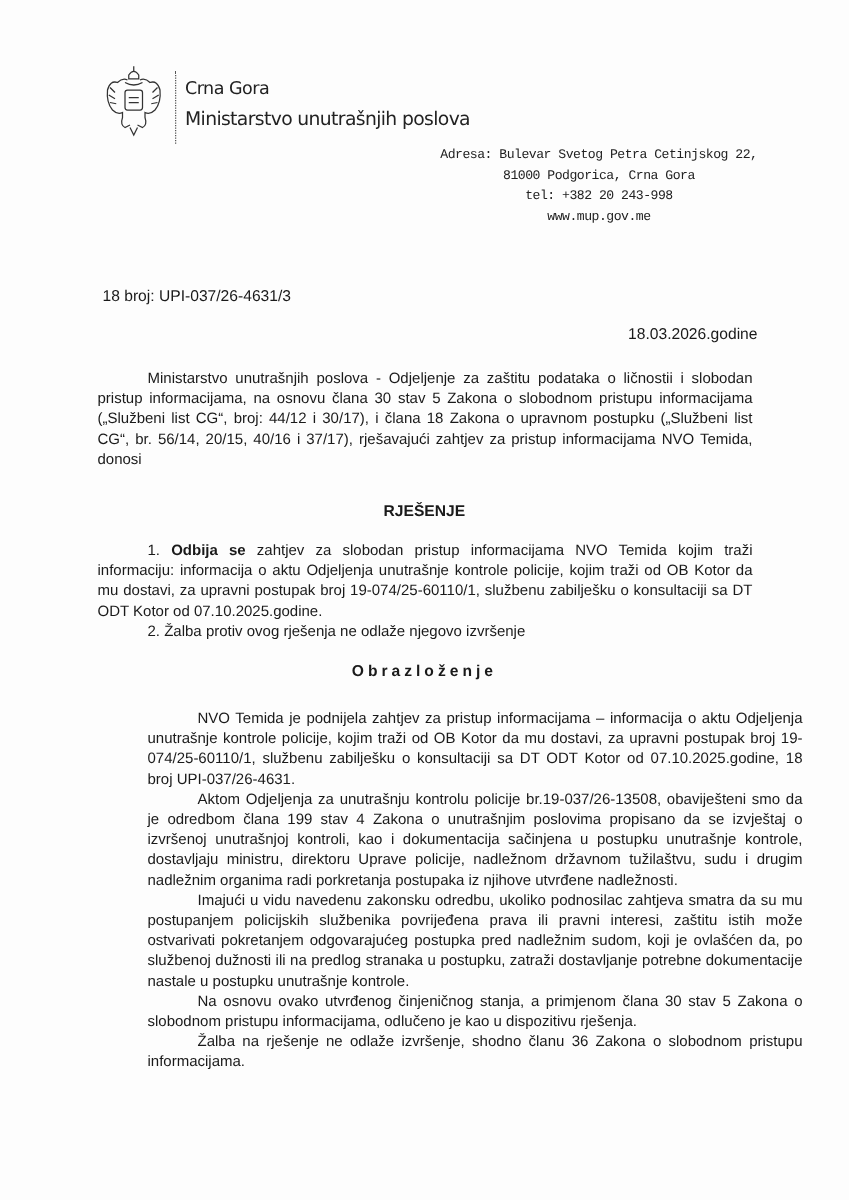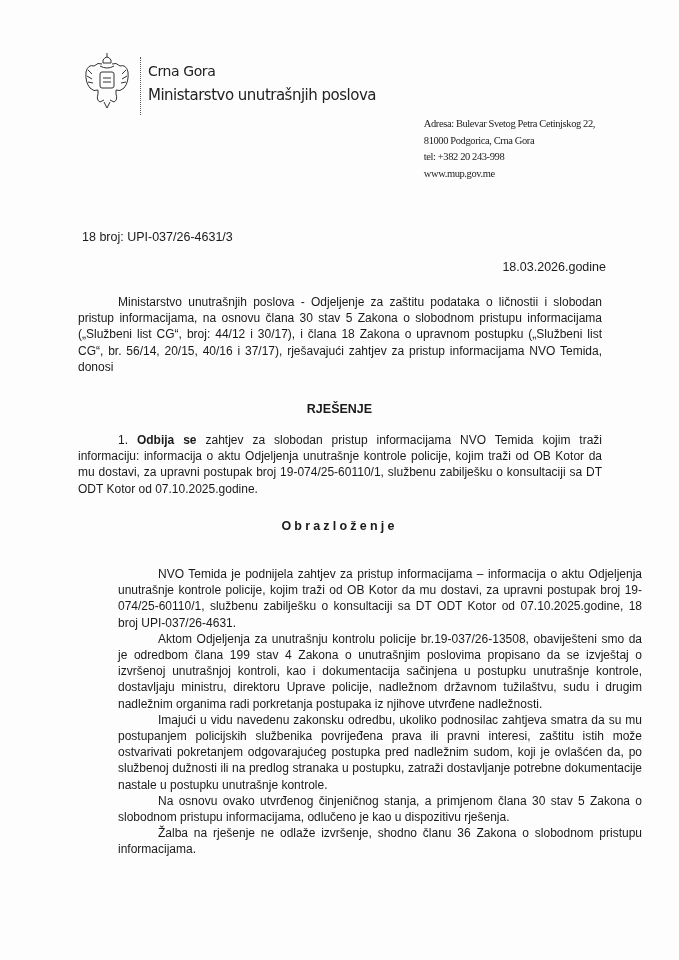--- a/index.html
+++ b/index.html
@@ -6,21 +6,21 @@
   body { width:679px; height:960px; position:relative; overflow:hidden; color:#1a1a1a; }
   .page { position:absolute; left:0; top:0; width:679px; height:960px; background:#fdfdfd; }
   .sans { font-family:"Liberation Sans", sans-serif; }
 
   .crest { position:absolute; left:82px; top:52px; width:50px; height:60px; }
   .vline { position:absolute; left:140px; top:57px; width:1px; height:58px; border-left:1px dotted #555; }
   .hdr-country { position:absolute; left:148px; top:63px; font-size:14px; font-family:"DejaVu Sans", sans-serif; color:#222; letter-spacing:-0.4px; }
   .hdr-ministry { position:absolute; left:148px; top:86px; font-size:15px; font-family:"DejaVu Sans", sans-serif; color:#222; letter-spacing:-0.5px; }
   .hdr-dept { position:absolute; left:148px; top:106px; font-size:10.5px; line-height:12px; font-weight:bold; font-family:"Liberation Serif", serif; color:#222; }
 
-  .address { position:absolute; right:84px; top:116px; text-align:left; font-size:10.5px; line-height:16.5px; font-family:Liberation Serif, serif; color:#222; letter-spacing:-0.4px; }
+  .address { position:absolute; right:73px; top:116px; text-align:center; font-size:10.5px; line-height:16.5px; font-family:Liberation Mono, monospace; color:#222; letter-spacing:-0.4px; }
 
   .ref { position:absolute; left:82px; top:230px; font-size:12.5px; }
   .date { position:absolute; right:73px; top:260px; font-size:12.5px; }
 
   .body { position:absolute; left:78px; width:524px; font-size:12px; line-height:16.2px; text-align:justify; }
   .indent { text-indent:40px; }
   .title { position:absolute; left:0; width:679px; text-align:center; font-weight:bold; font-size:12.5px; }
   .spaced { letter-spacing:3.2px; }
   .numitem { text-indent:40px; }
   .b { font-weight:bold; }
@@ -58,23 +58,24 @@
 
   <div class="ref sans">18 broj: UPI-037/26-4631/3</div>
   <div class="date sans">18.03.2026.godine</div>
 
   <div class="body sans indent" style="top:294px;">Ministarstvo unutrašnjih poslova - Odjeljenje za zaštitu podataka o ličnostii i slobodan pristup informacijama, na osnovu člana 30 stav 5 Zakona o slobodnom pristupu informacijama („Službeni list CG“, broj: 44/12 i 30/17), i člana 18 Zakona o upravnom postupku („Službeni list CG“, br. 56/14, 20/15, 40/16 i 37/17), rješavajući zahtjev za pristup informacijama NVO Temida, donosi</div>
 
   <div class="title sans" style="top:402px;">RJEŠENJE</div>
 
   <div class="body sans" style="top:432px;">
     <div class="numitem"><span>1.</span> <span class="b">Odbija se</span><span> zahtjev za slobodan pristup informacijama NVO Temida kojim traži informaciju: informacija o aktu Odjeljenja unutrašnje kontrole policije, kojim traži od OB Kotor da mu dostavi, za upravni postupak broj 19-074/25-60110/1, službenu zabilješku o konsultaciji sa DT ODT Kotor od 07.10.2025.godine.</span></div>
+    <div class="numitem"><span>2.</span><span> Žalba protiv ovog rješenja ne odlaže njegovo izvršenje</span></div>
   </div>
 
-  <div class="title sans spaced" style="top:519px;">Obrazloženje</div>
+  <div class="title sans spaced" style="top:530px;">Obrazloženje</div>
 
   <div class="body sans" style="top:566px;margin-left:40px;">
     <div class="indent">NVO Temida je podnijela zahtjev za pristup informacijama – informacija o aktu Odjeljenja unutrašnje kontrole policije, kojim traži od OB Kotor da mu dostavi, za upravni postupak broj 19-074/25-60110/1, službenu zabilješku o konsultaciji sa DT ODT Kotor od 07.10.2025.godine, 18 broj UPI-037/26-4631.</div>
     <div class="indent">Aktom Odjeljenja za unutrašnju kontrolu policije br.19-037/26-13508, obaviješteni smo da je odredbom člana 199 stav 4 Zakona o unutrašnjim poslovima propisano da se izvještaj o izvršenoj unutrašnjoj kontroli, kao i dokumentacija sačinjena u postupku unutrašnje kontrole, dostavljaju ministru, direktoru Uprave policije, nadležnom državnom tužilaštvu, sudu i drugim nadležnim organima radi porkretanja postupaka iz njihove utvrđene nadležnosti.</div>
     <div class="indent">Imajući u vidu navedenu zakonsku odredbu, ukoliko podnosilac zahtjeva smatra da su mu postupanjem policijskih službenika povrijeđena prava ili pravni interesi, zaštitu istih može ostvarivati pokretanjem odgovarajućeg postupka pred nadležnim sudom, koji je ovlašćen da, po službenoj dužnosti ili na predlog stranaka u postupku, zatraži dostavljanje potrebne dokumentacije nastale u postupku unutrašnje kontrole.</div>
     <div class="indent">Na osnovu ovako utvrđenog činjeničnog stanja, a primjenom člana 30 stav 5 Zakona o slobodnom pristupu informacijama, odlučeno je kao u dispozitivu rješenja.</div>
     <div class="indent">Žalba na rješenje ne odlaže izvršenje, shodno članu 36 Zakona o slobodnom pristupu informacijama.</div>
   </div>
 
 </div>

